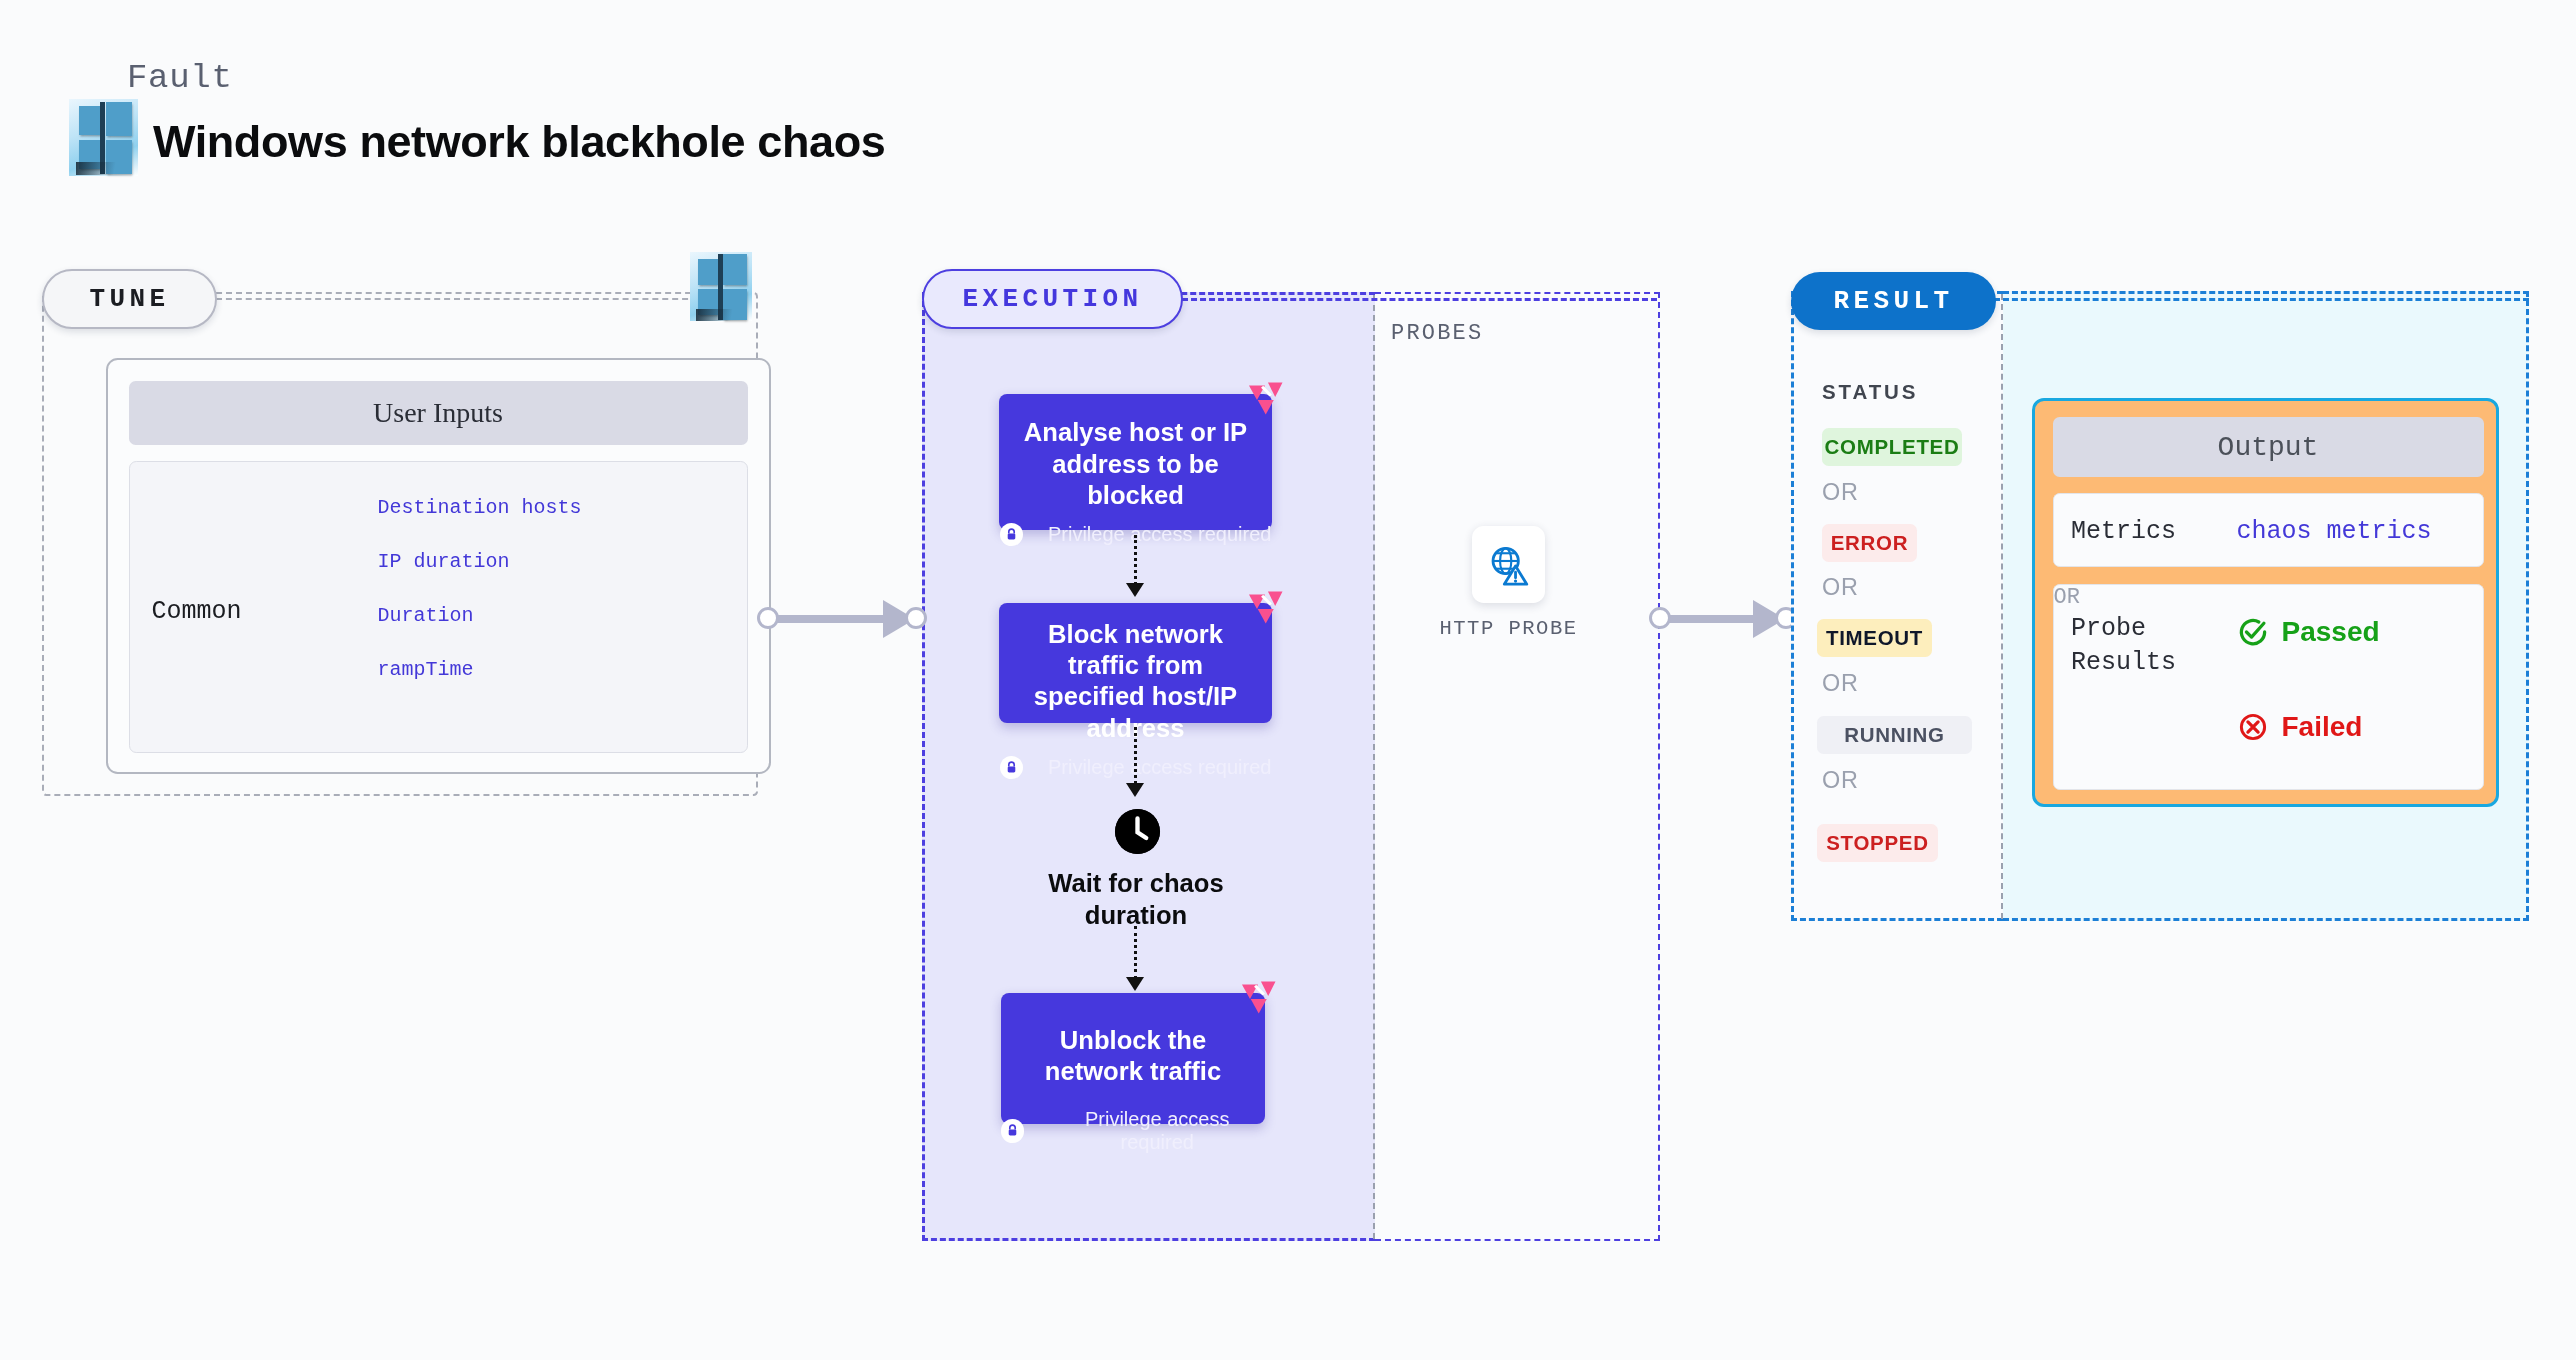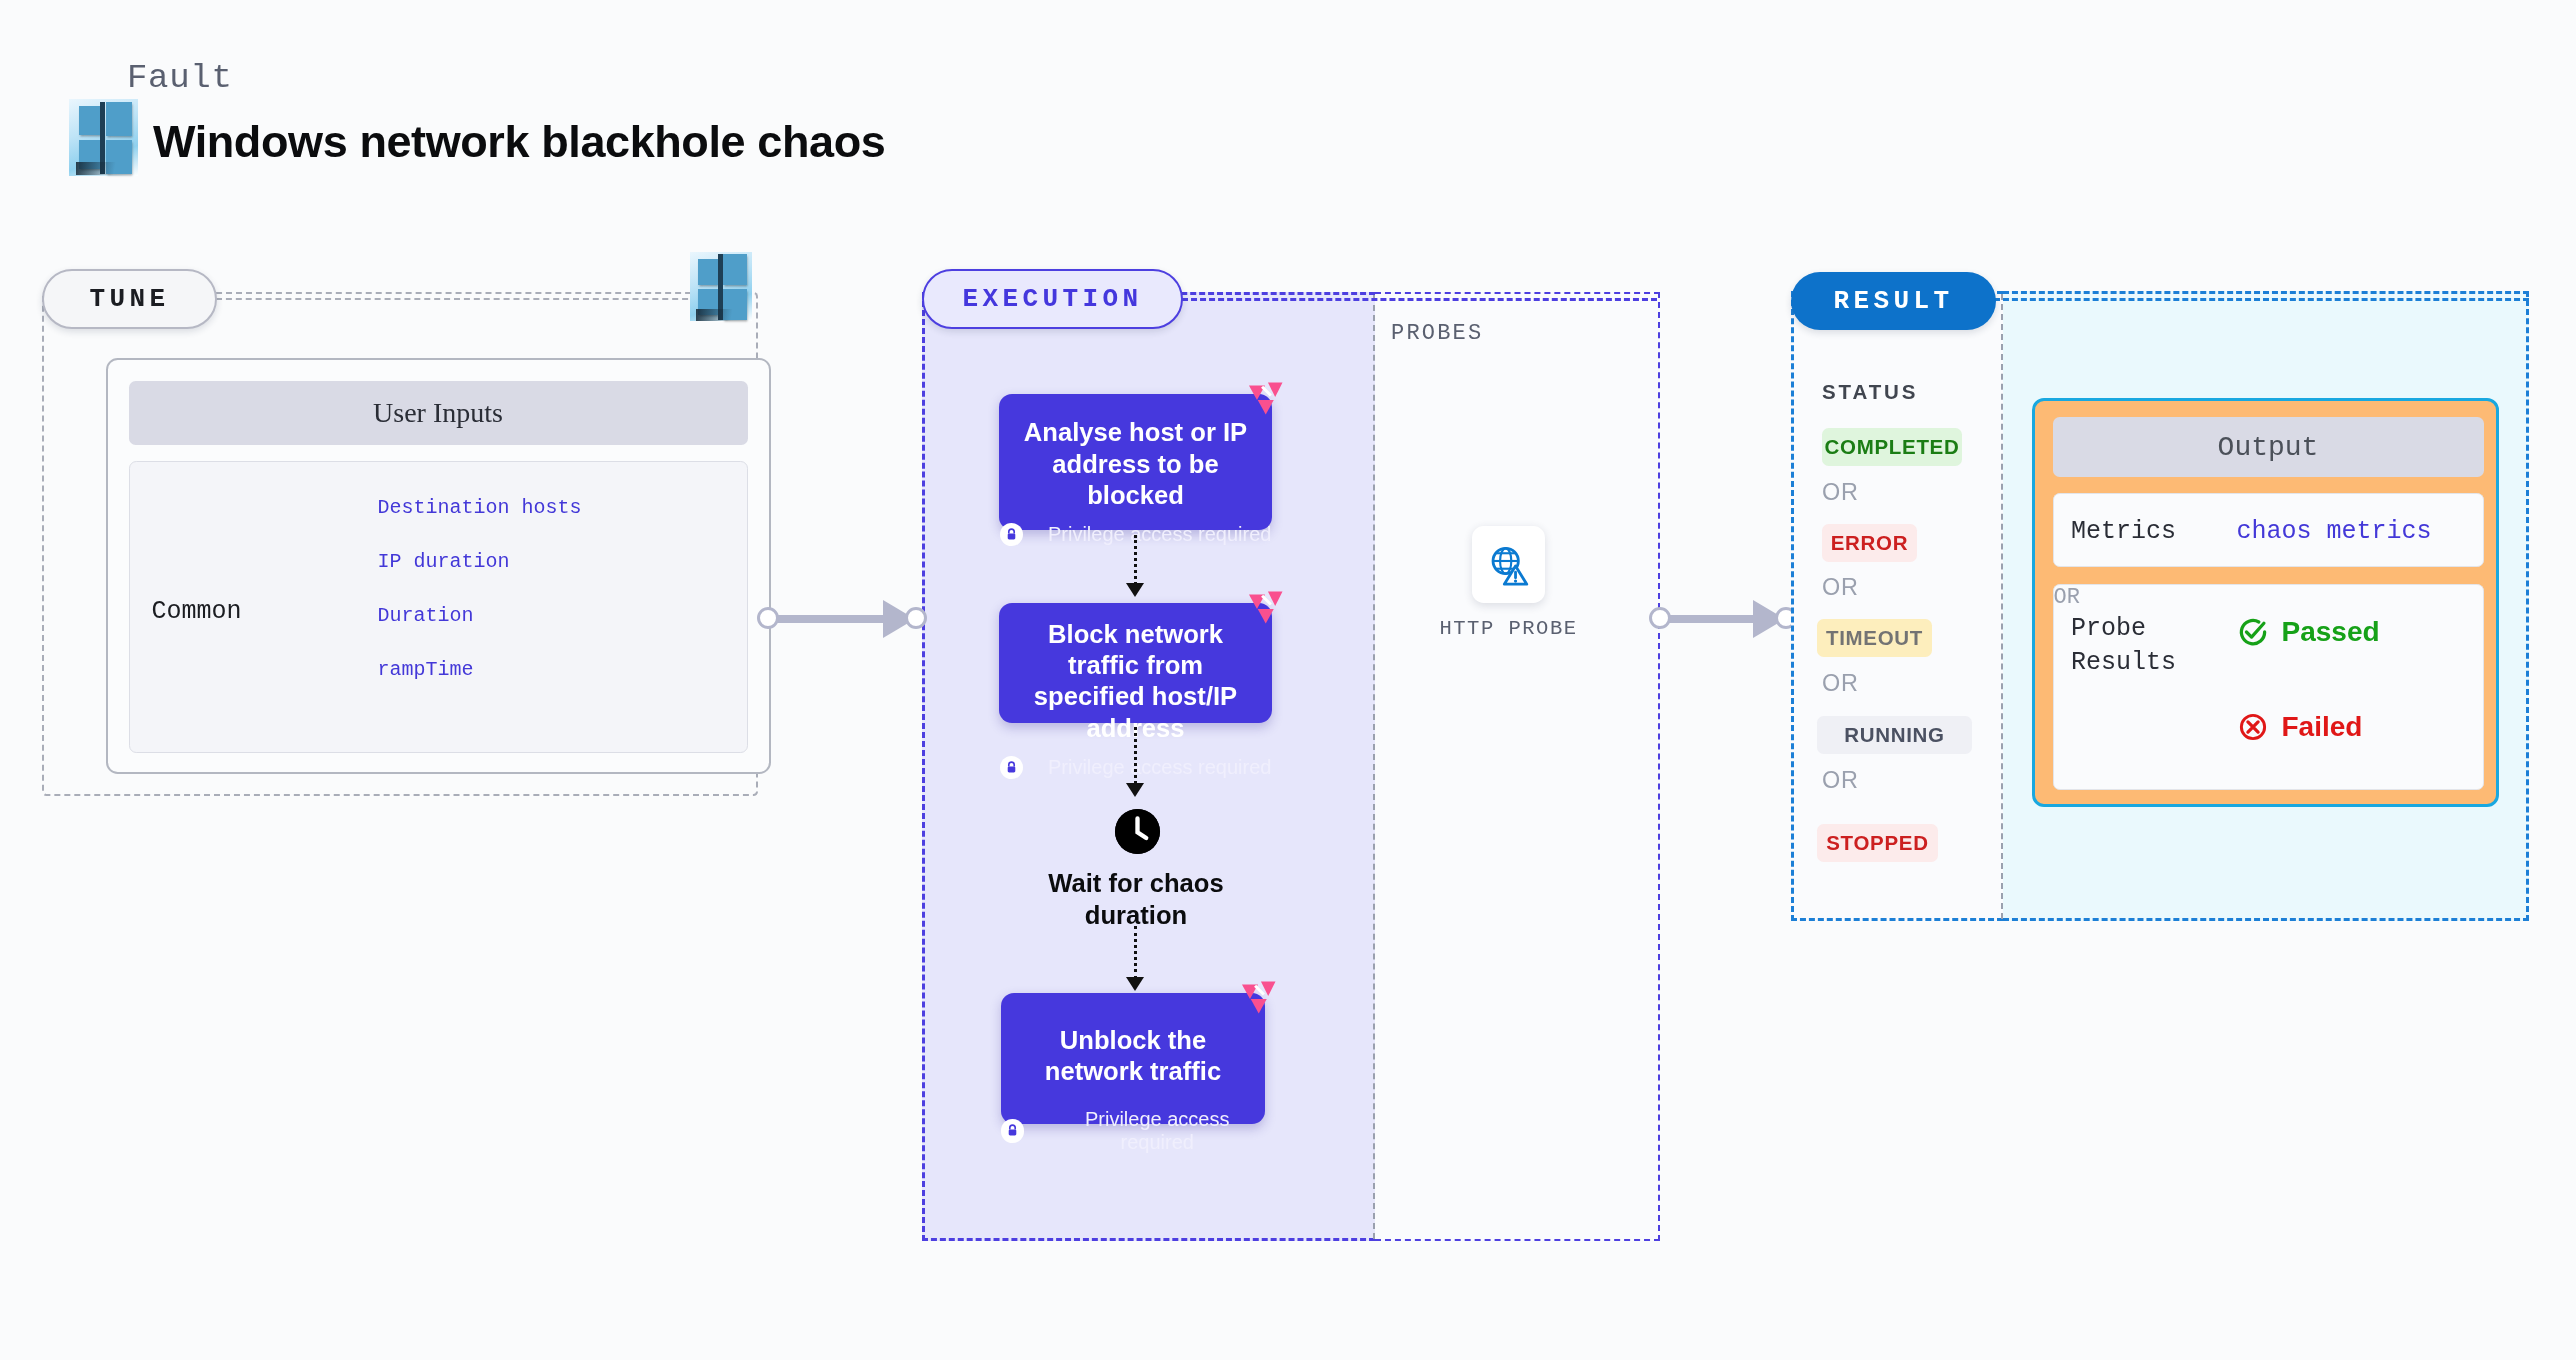--- a/index.html
+++ b/index.html
@@ -108,21 +108,21 @@
     position:absolute; left:1373px; top:295px; width:0; height:944px;
     border-left:2.2px dashed #9aa0ae;
   }
   #probes-label {
     position:absolute; left:1391px; top:321px;
     font-family:"Liberation Mono", monospace; font-size:22px;
     letter-spacing:2.2px; color:#5a6070;
   }
 
   .chaos-card {
-    position:absolute; background:#4638dd; border-radius:13px;
+    position:absolute; background:#4638dd; border-radius:8px;
     box-shadow:0 4.4px 10.2px rgba(50,40,150,.25);
     color:#ffffff; text-align:center;
   }
   .chaos-title {
     font-size:25.6px; font-weight:bold; line-height:1.22; padding:0 20.5px;
   }
   .priv-row {
     display:flex; align-items:center; justify-content:center; gap:25px;
     font-size:20px; font-weight:400; color:#f0effd; margin-top:11.7px;
   }
@@ -420,21 +420,21 @@
 <div id="pill-result" class="pill">RESULT</div>
 
 <div id="status-label">STATUS</div>
 
 <div class="status-chip" style="left:1822px; top:428px; width:140px; background:#dff5dd; color:#1b7d14;">COMPLETED</div>
 <div class="or-text" style="left:1822px; top:479px;">OR</div>
 
 <div class="status-chip" style="left:1822px; top:524px; width:95px; background:#fcebeb; color:#cc2020;">ERROR</div>
 <div class="or-text" style="left:1822px; top:574px;">OR</div>
 
-<div class="status-chip" style="left:1817px; top:619px; width:115px; background:#fdeebd; color:#737373;">TIMEOUT</div>
+<div class="status-chip" style="left:1817px; top:619px; width:115px; background:#fdeebd; color:#0f172a;">TIMEOUT</div>
 <div class="or-text" style="left:1822px; top:670px;">OR</div>
 
 <div class="status-chip" style="left:1817px; top:716px; width:155px; background:#eff0f5; color:#4b5162;">RUNNING</div>
 <div class="or-text" style="left:1822px; top:767px;">OR</div>
 
 <div class="status-chip" style="left:1817px; top:812px; width:121px; background:#fcebeb; color:#cc2020;margin-top:12px;">STOPPED</div>
 
 <div id="output-panel">
   <div id="output-header">Output</div>
 

